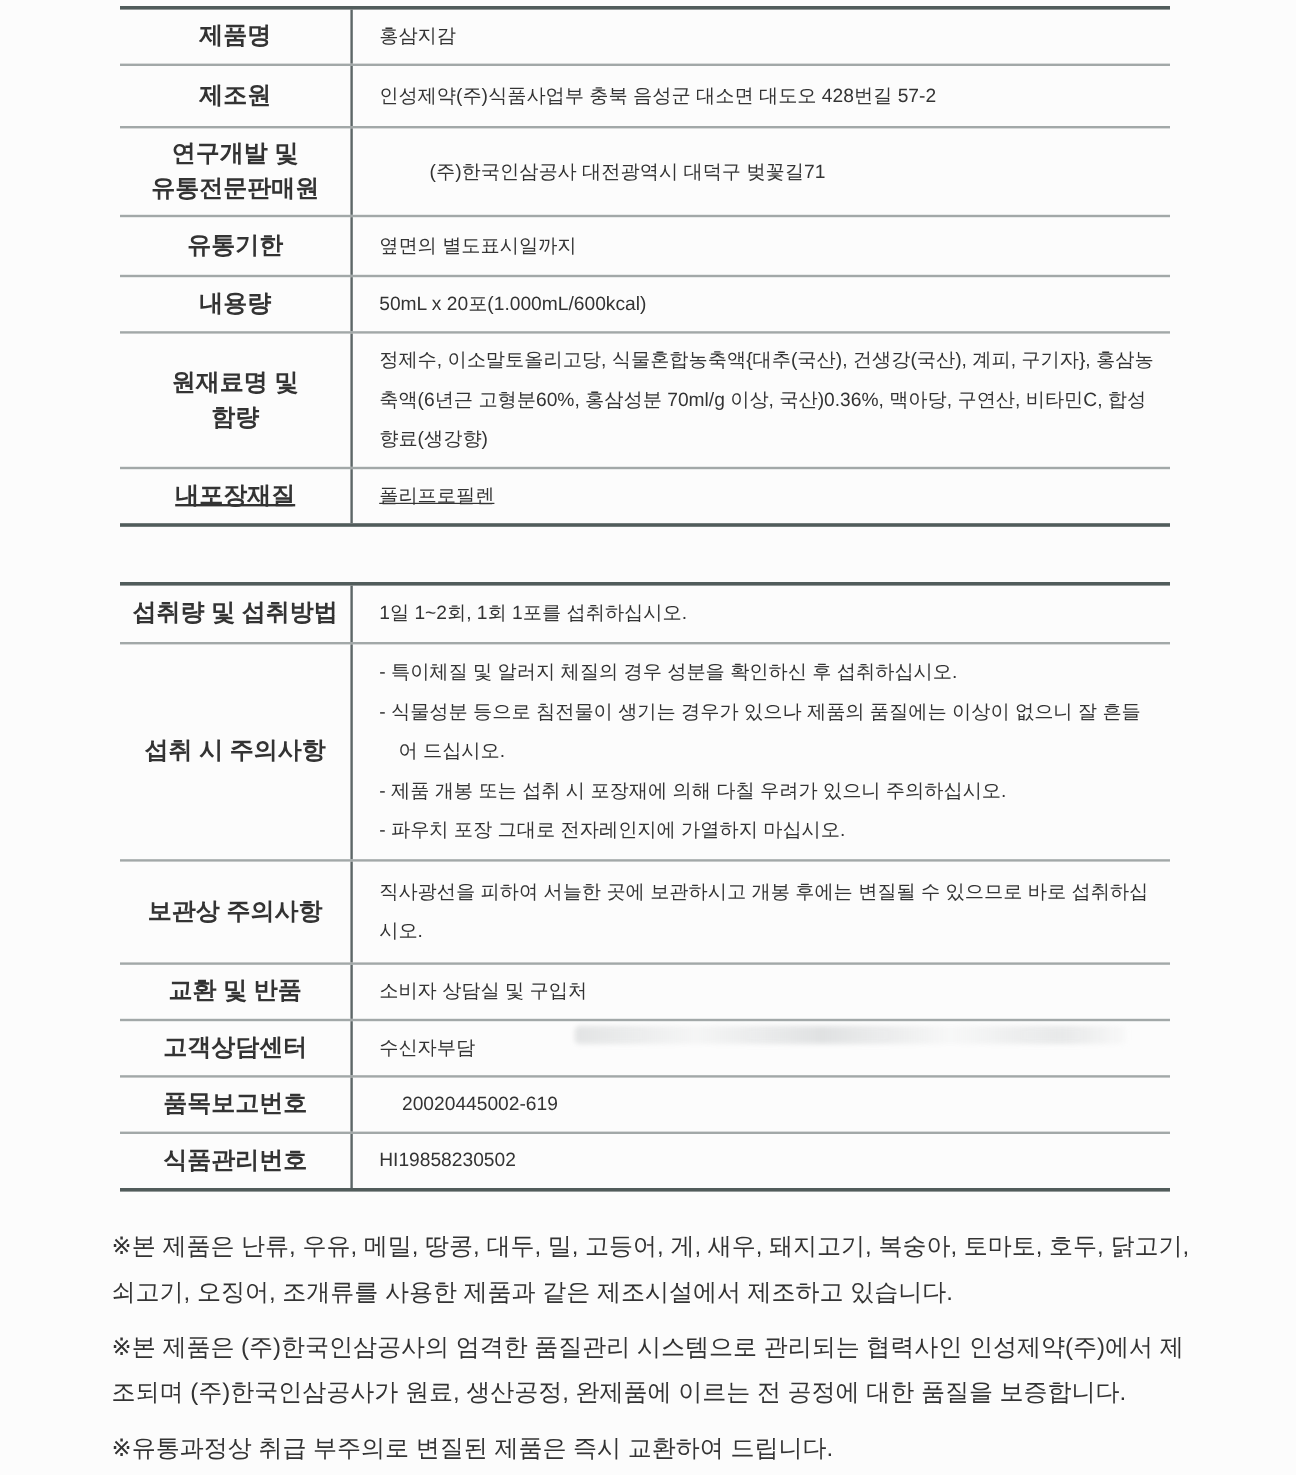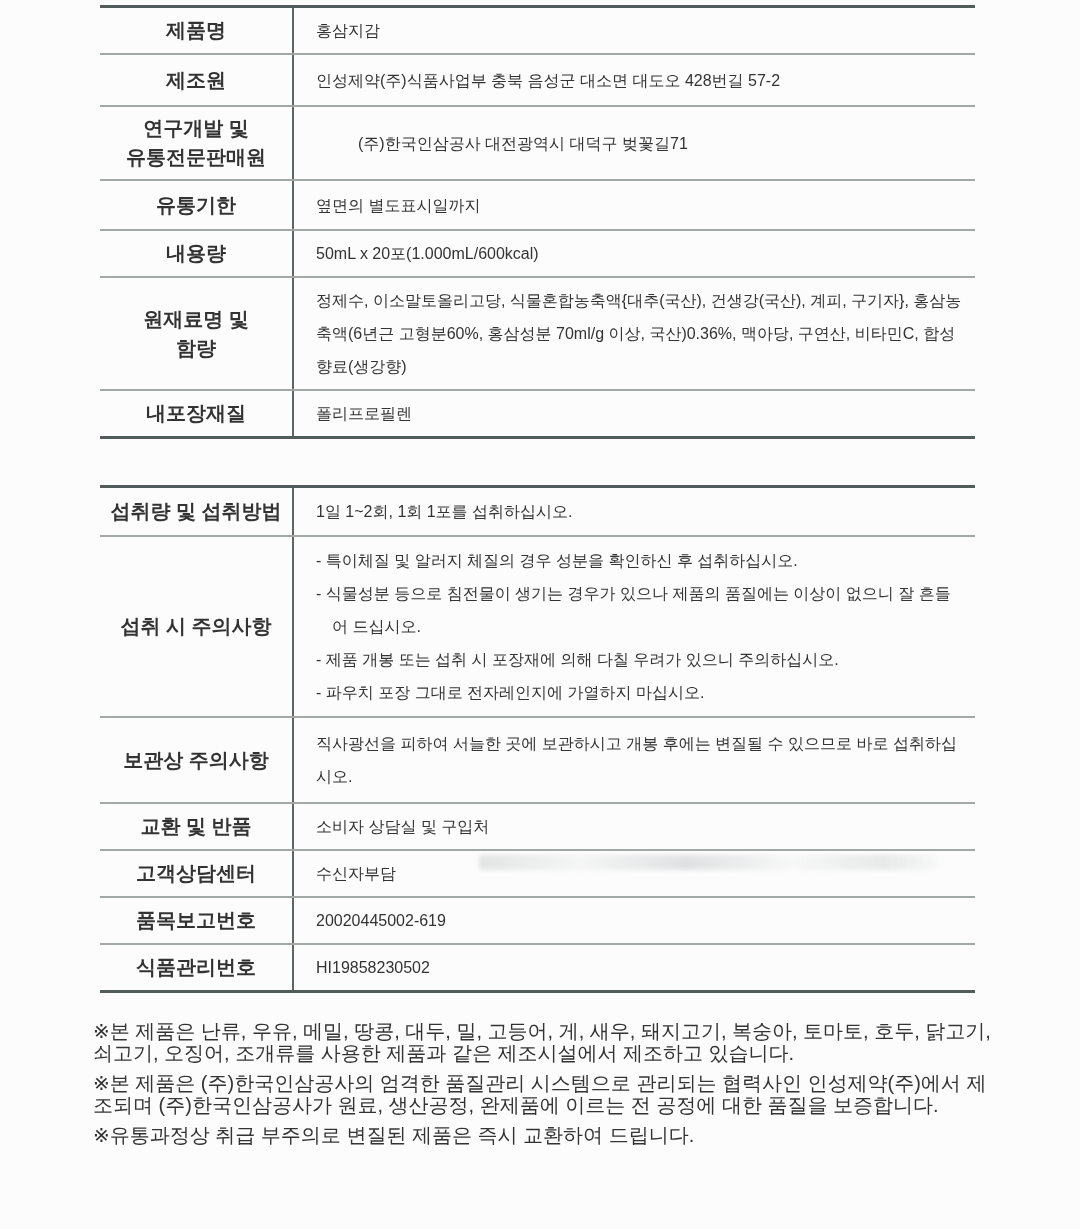--- a/index.html
+++ b/index.html
@@ -73,21 +73,21 @@
     pointer-events: none;
   }
   .notes {
     position: relative;
     left: -7px;
     width: 900px;
     padding-top: 27px;
   }
   .note {
     font-size: 20px;
-    line-height: 22px;
+    line-height: 38px;
     margin: 0 0 8px 0;
   }
 </style>
 </head>
 <body>
 
 <div class="page">
   <div class="spec-table" id="spec-table">
       <div class="row" style="min-height: 43px;">
         <div class="cell label">
@@ -132,21 +132,21 @@
       </div>
       <div class="row" style="min-height: 108px; justify-content: center;">
         <div class="cell label">
           <div class="label-line">원재료명 및</div>
           <div class="label-line">함량</div>
         </div>
         <div class="cell value">
           <div class="value-line">정제수, 이소말토올리고당, 식물혼합농축액{대추(국산), 건생강(국산), 계피, 구기자}, 홍삼농축액(6년근 고형분60%, 홍삼성분 70ml/g 이상, 국산)0.36%, 맥아당, 구연산, 비타민C, 합성향료(생강향)</div>
         </div>
       </div>
-      <div class="row" style="min-height: 42px;">
+      <div class="row" style="min-height: 42px; text-decoration: underline;">
         <div class="cell label">
           <div class="label-line">내포장재질</div>
         </div>
         <div class="cell value">
           <div class="value-line">폴리프로필렌</div>
         </div>
       </div>
     </div>
   <div class="table-gap"></div>
   <div class="spec-table" id="usage-table">
@@ -187,21 +187,21 @@
       </div>
       <div class="row" style="min-height: 40px;">
         <div class="cell label">
           <div class="label-line">고객상담센터</div>
         </div>
         <div class="cell value">
           <div class="value-line">수신자부담</div>
           <span class="smudge"></span>
         </div>
       </div>
-      <div class="row" style="min-height: 45px;">
+      <div class="row" style="min-height: 45px; gap: 19px;">
         <div class="cell label">
           <div class="label-line">품목보고번호</div>
         </div>
         <div class="cell value">
           <div class="value-line">20020445002-619</div>
         </div>
       </div>
       <div class="row" style="min-height: 42px;">
         <div class="cell label">
           <div class="label-line">식품관리번호</div>

